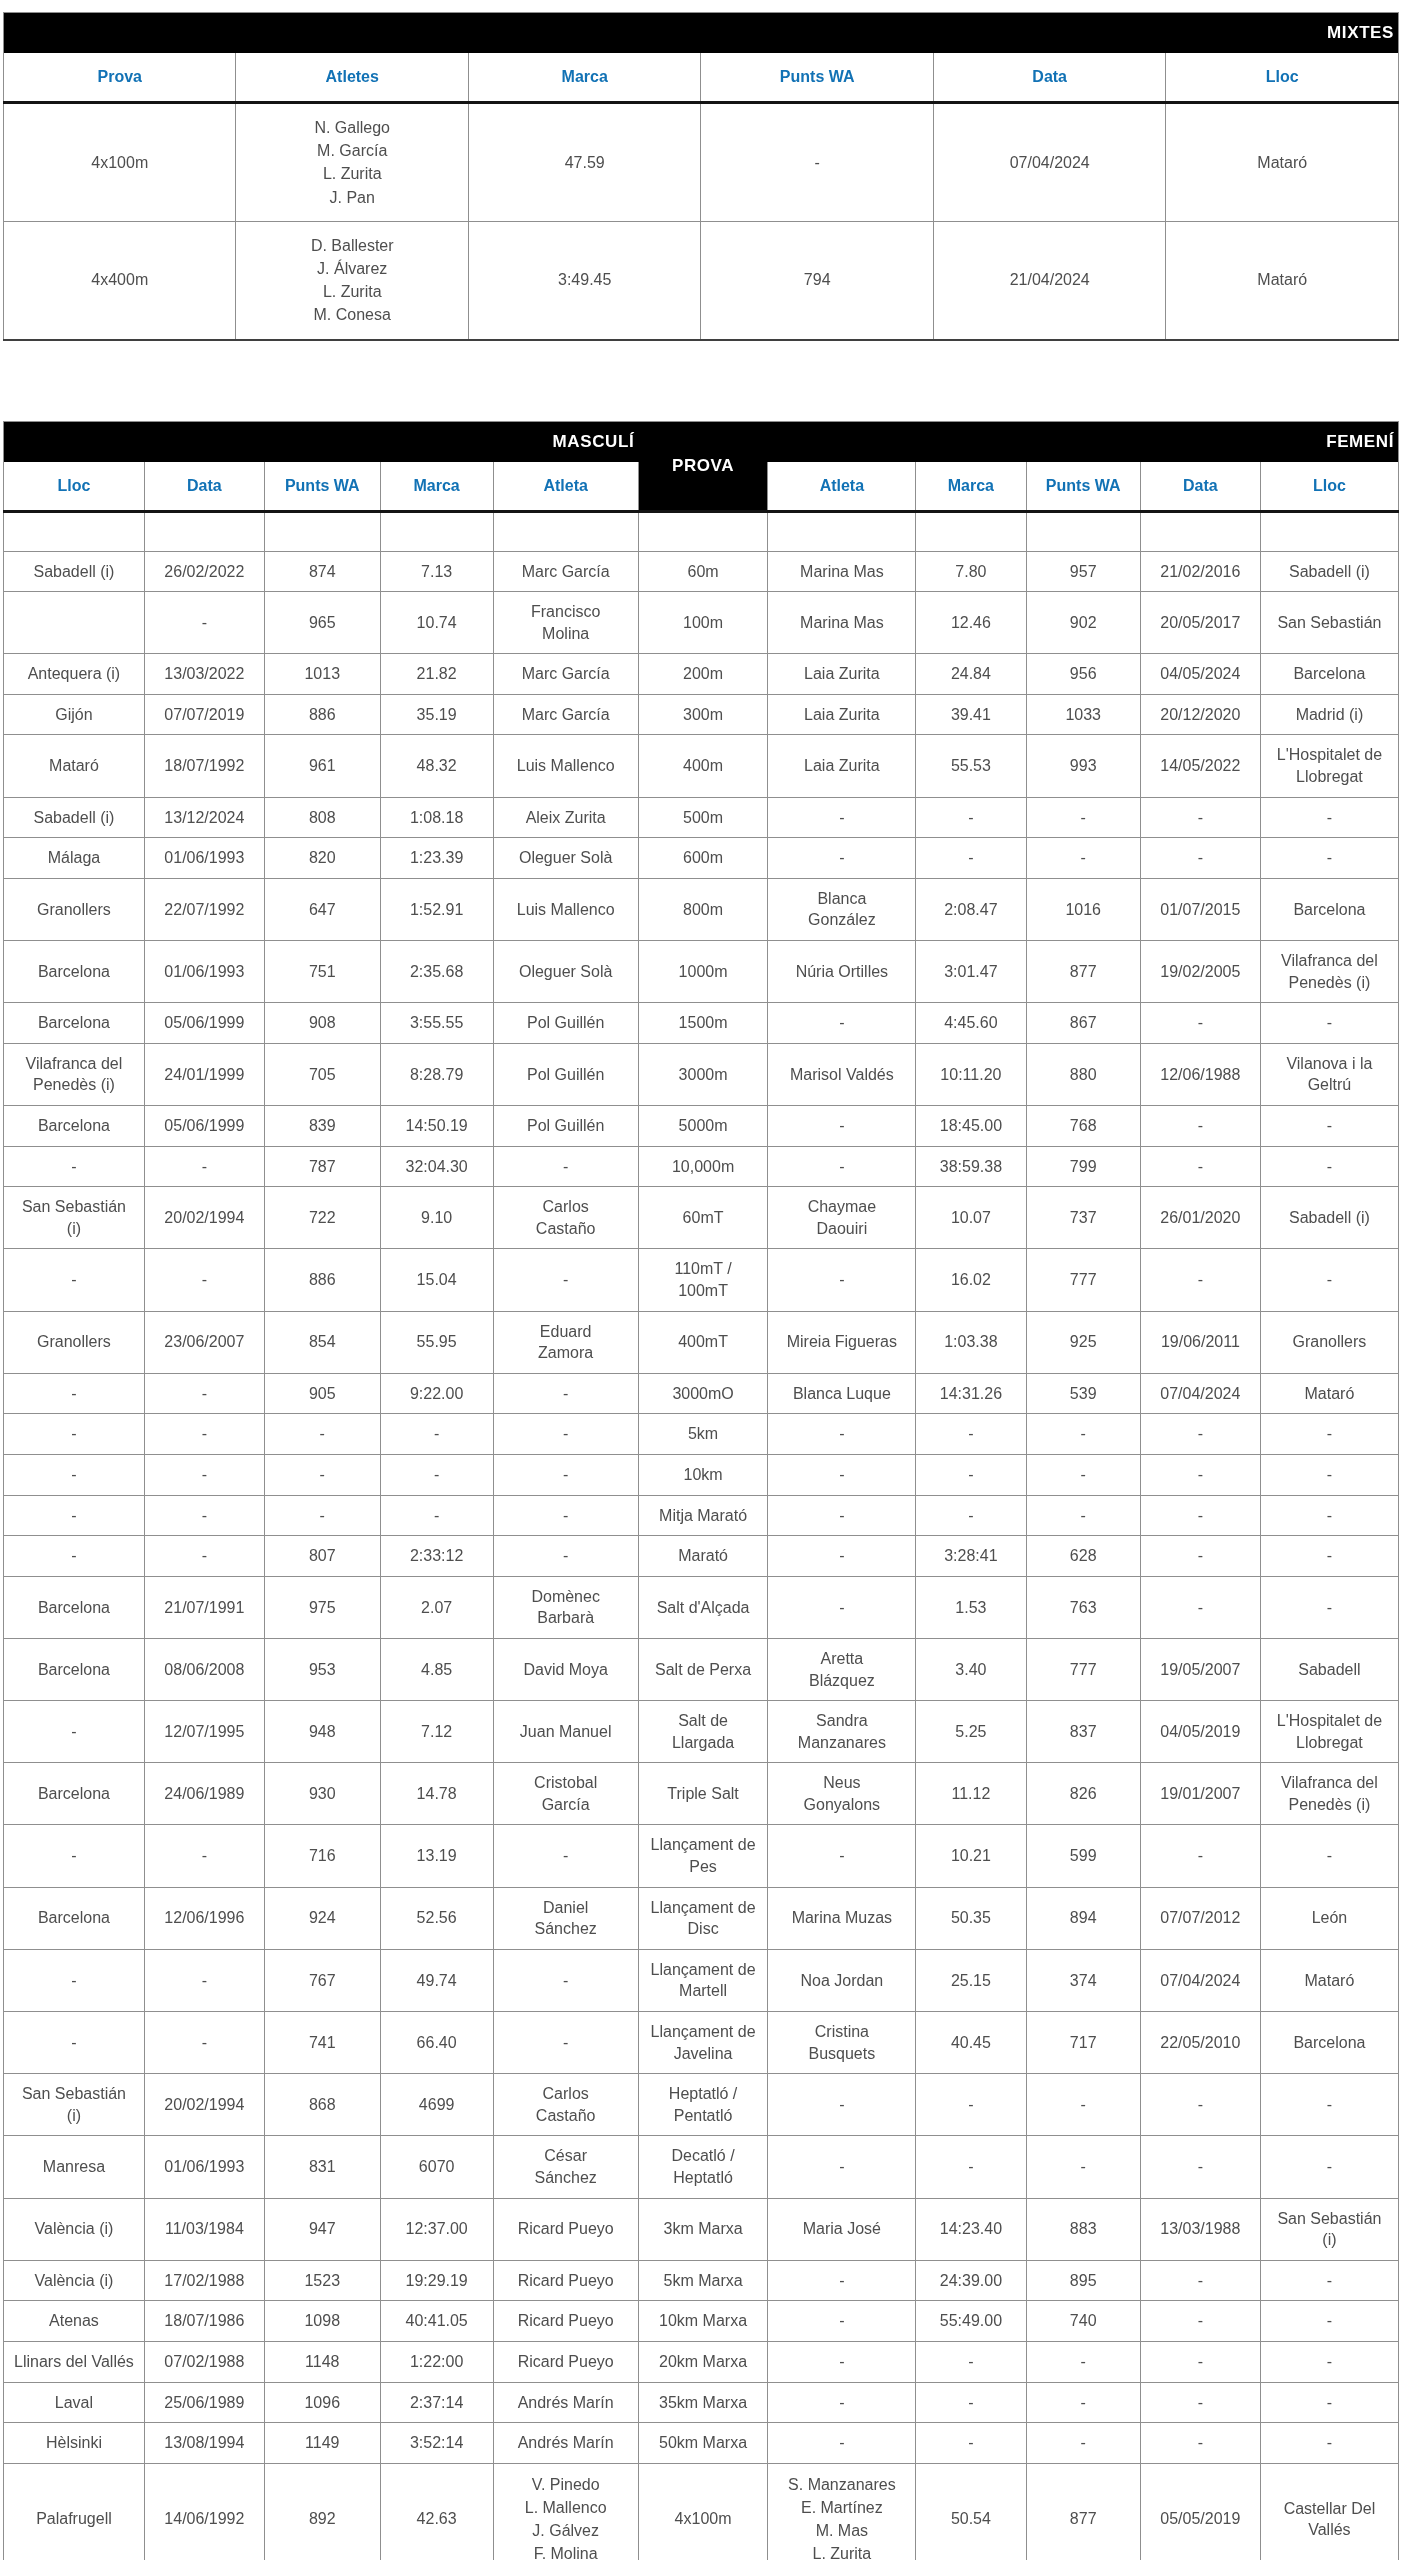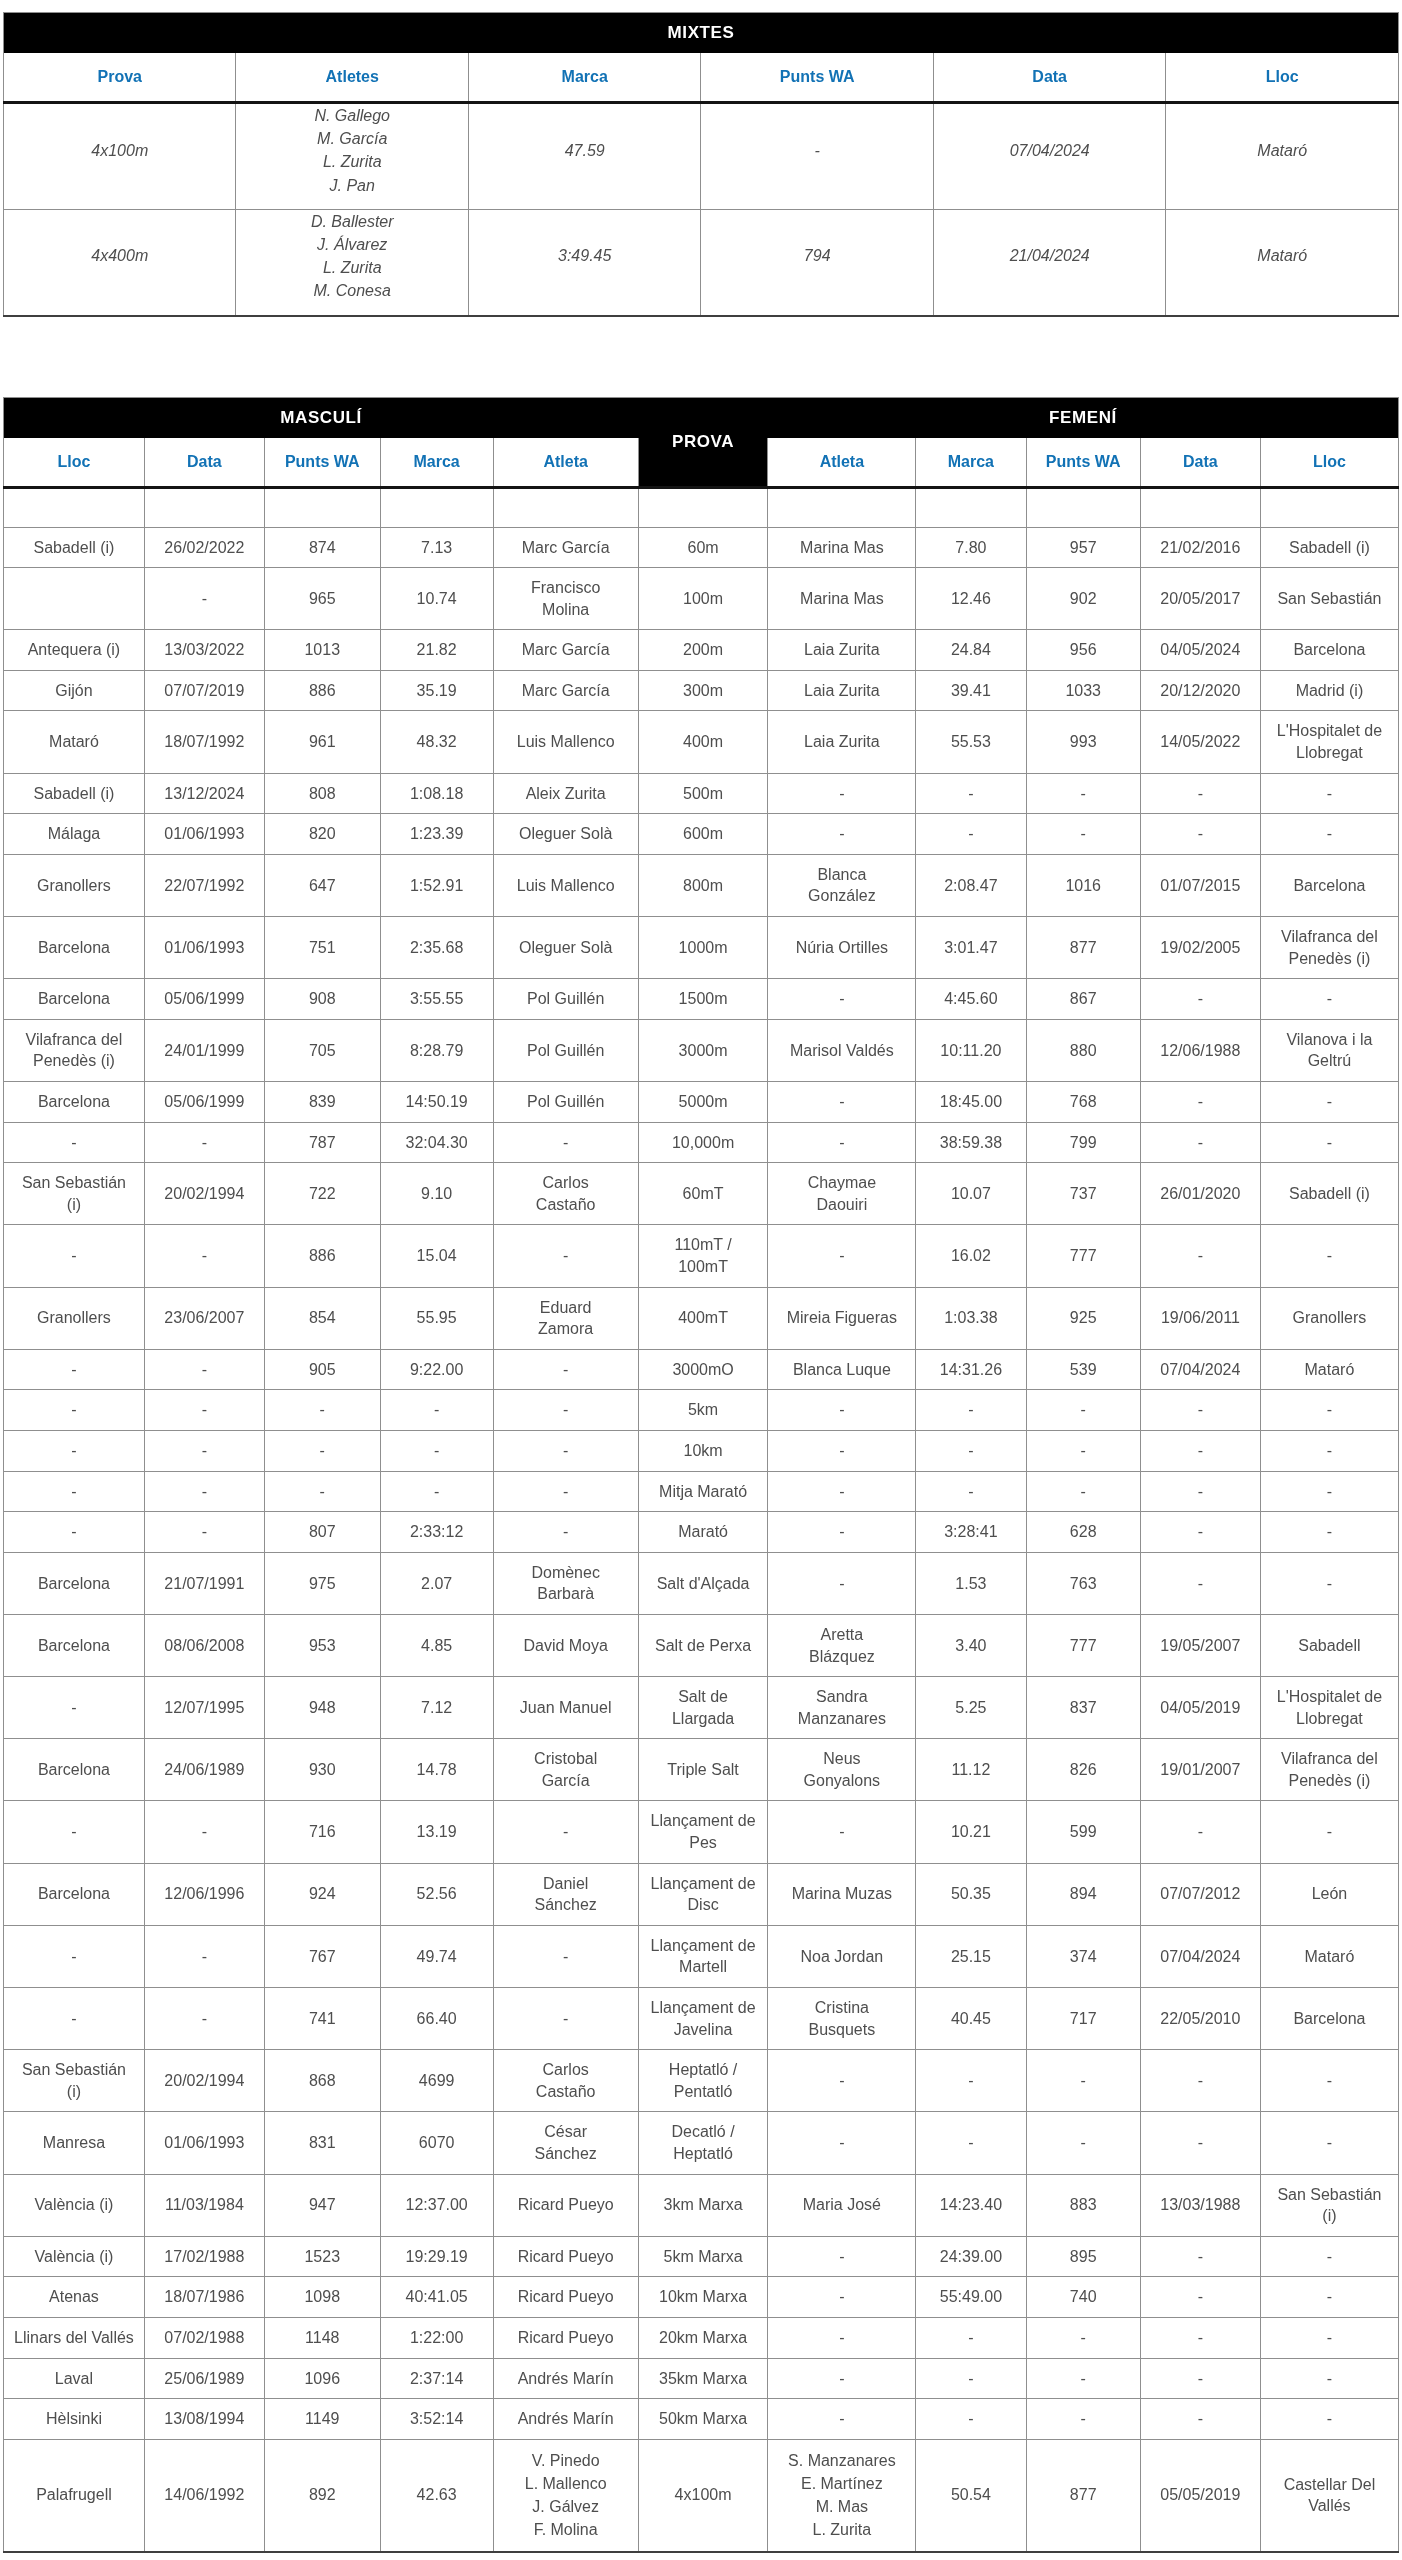--- a/index.html
+++ b/index.html
@@ -28,20 +28,21 @@
   
   th.bar{
     background:#000000;
     color:#ffffff;
     font-size:17px;
     font-weight:700;
     letter-spacing:.6px;
     height:40px;
     border:none;
     padding:0 4px;
+    text-align:right;
   }
   
   th.colhead{
     background:#ffffff;
     color:#1272b5;
     font-size:16px;
     font-weight:700;
     height:40px;
     padding:4px 6px;
     border:1px solid #8f8f8f;
@@ -59,21 +60,21 @@
     padding:0 4px;
   }
   td{
     border:1px solid #8f8f8f;
     font-size:16px;
     line-height:1.35;
     padding:9px 10px;
     height:20px; 
   }
   td.athlete{ padding-left:18px; padding-right:18px; }
-  .mixtes td{ padding-top:0; padding-bottom:12px;font-style:italic; }
+  .mixtes td{ padding-top:12px; padding-bottom:12px; }
   .records-wrap{ margin-top:80px; }
   td div{ 
     line-height:1.45;
   }
 </style>
 </head>
 <body>
 
 <div class="page">
 

